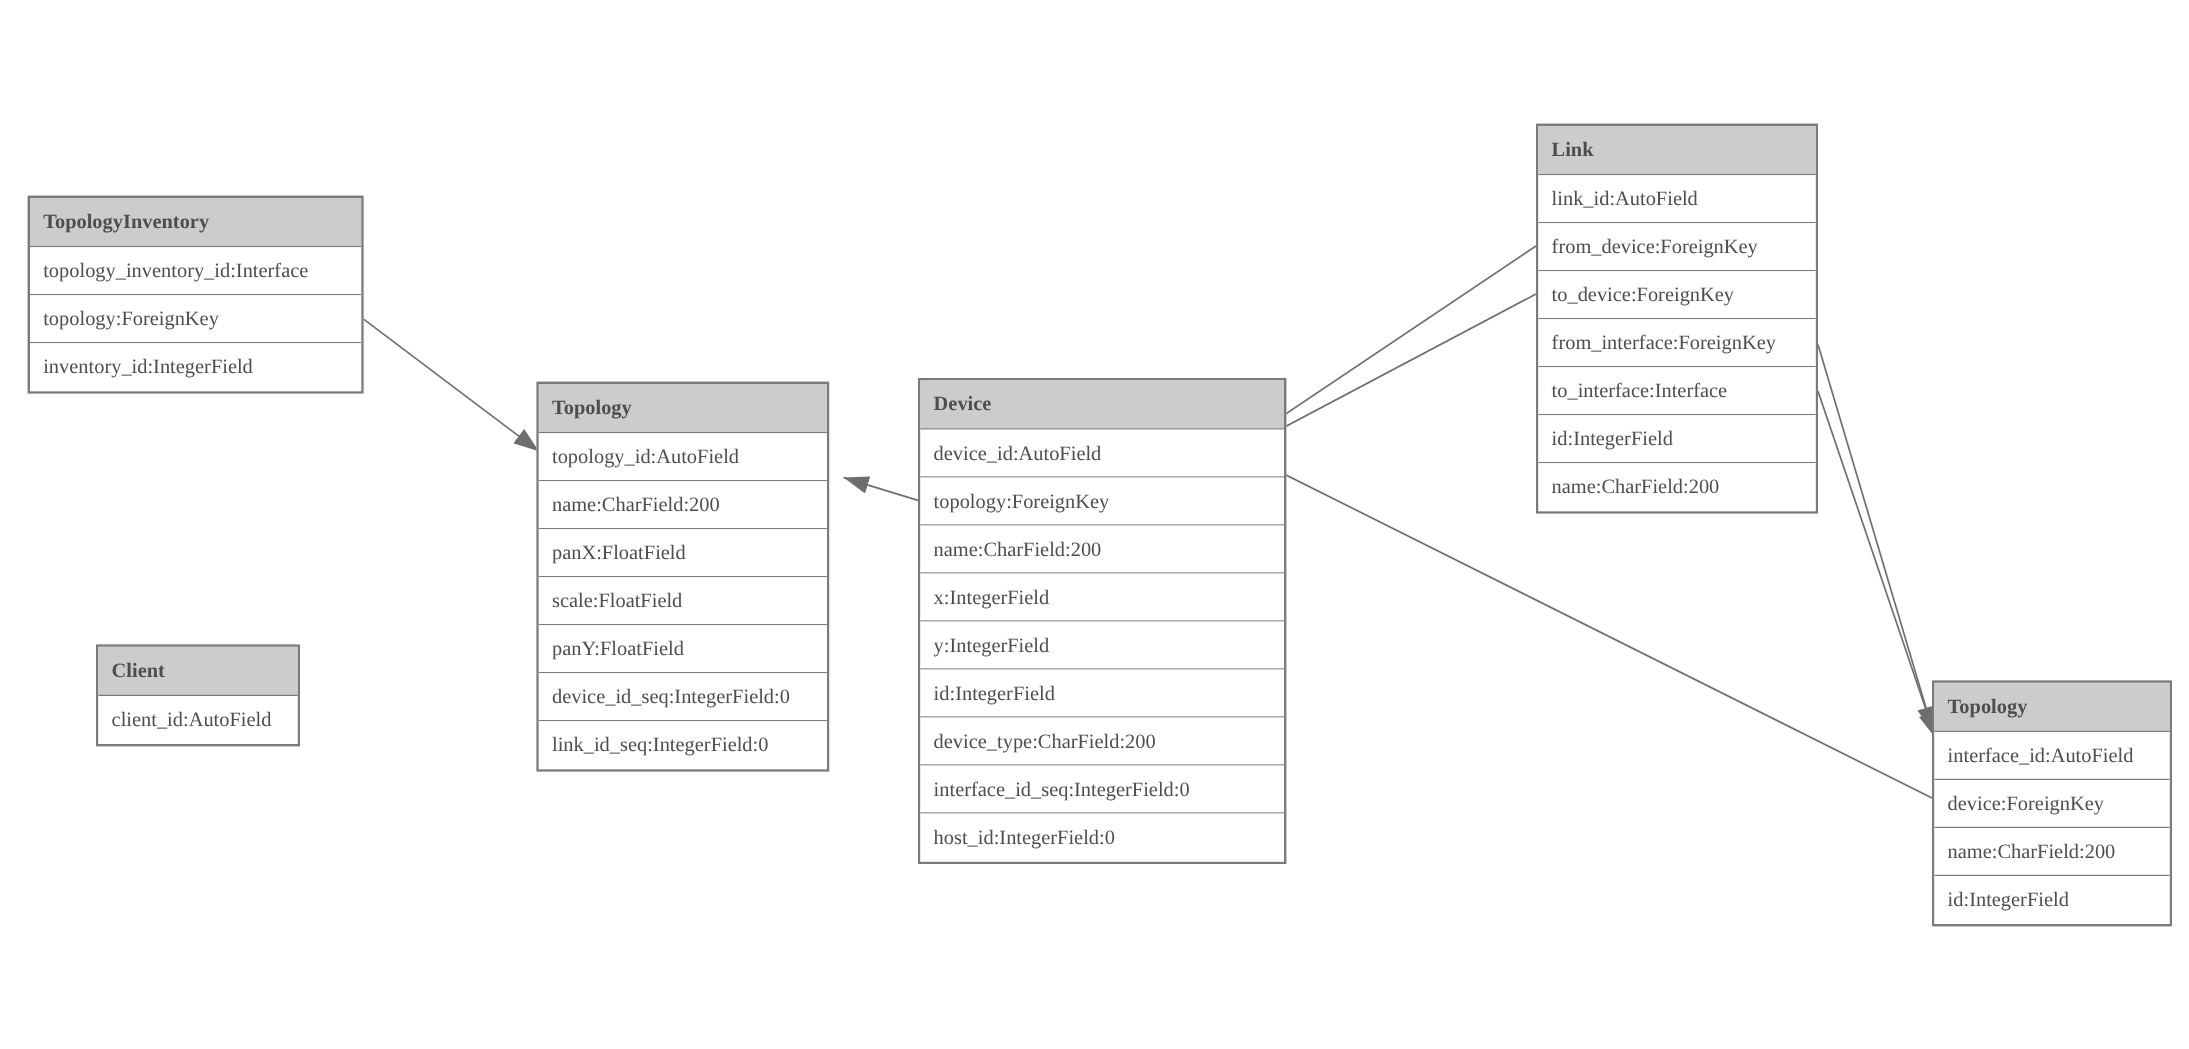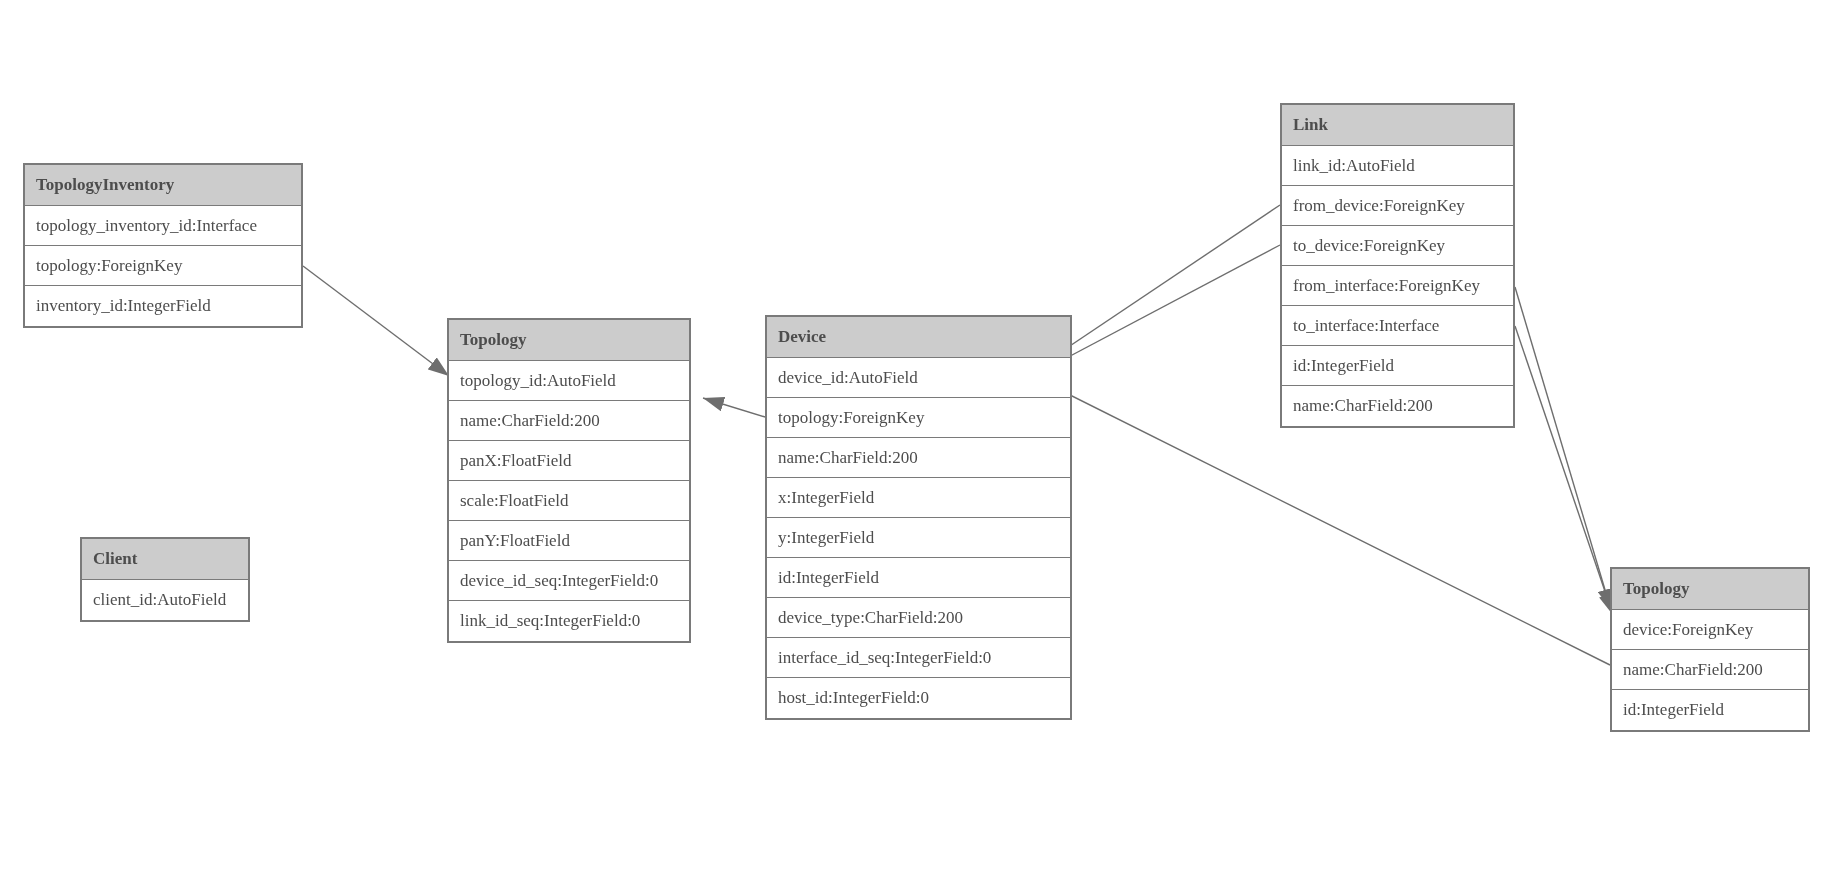--- a/index.html
+++ b/index.html
@@ -117,17 +117,18 @@
       <div class="entity-row">link_id:AutoField</div>
       <div class="entity-row">from_device:ForeignKey</div>
       <div class="entity-row">to_device:ForeignKey</div>
       <div class="entity-row">from_interface:ForeignKey</div>
       <div class="entity-row">to_interface:Interface</div>
       <div class="entity-row">id:IntegerField</div>
       <div class="entity-row">name:CharField:200</div>
     </div>
     <div class="entity" style="left: 1610px; top: 567px; width: 200px;">
       <div class="entity-header">Topology</div>
+      <div class="entity-row">interface_id:AutoField</div>
       <div class="entity-row">device:ForeignKey</div>
       <div class="entity-row">name:CharField:200</div>
       <div class="entity-row">id:IntegerField</div>
     </div>
   </div>
 
 </body></html>

